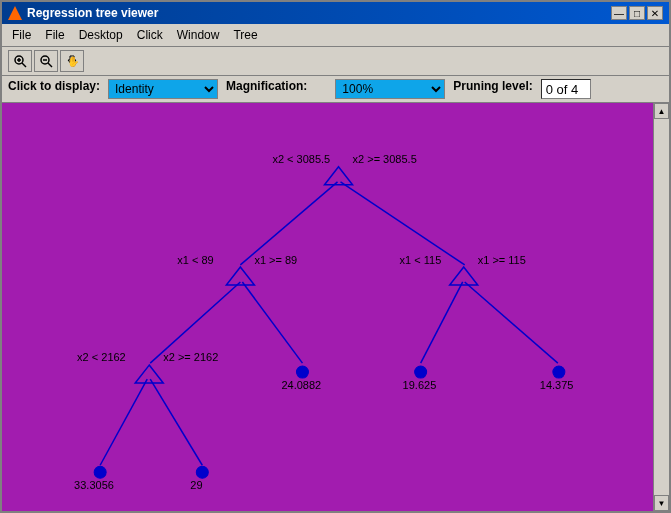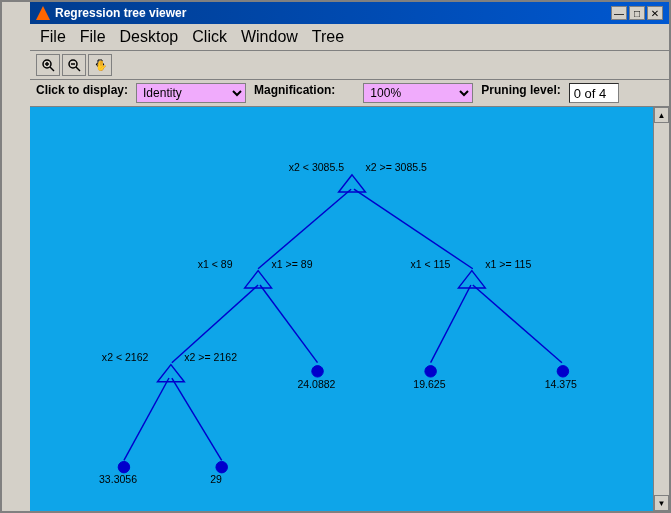--- a/index.html
+++ b/index.html
@@ -5,21 +5,20 @@
     * { box-sizing: border-box; margin: 0; padding: 0; }
     body { font-family: Arial, sans-serif; font-size: 12px; background: #d4d0c8; }
     
     .window {
       width: 671px;
       height: 513px;
       border: 2px solid #808080;
       background: #d4d0c8;
       display: flex;
       flex-direction: column;
-      padding-left: 28px;
     }
     
     .title-bar {
       background: linear-gradient(to right, #003c8f, #0058d1);
       color: white;
       padding: 3px 6px;
       display: flex;
       align-items: center;
       justify-content: space-between;
       height: 22px;
@@ -68,21 +67,21 @@
       display: flex;
       padding: 2px 4px;
       gap: 2px;
       flex-shrink: 0;
       border-bottom: 1px solid #808080;
     }
     
     .menu-item {
       padding: 2px 6px;
       cursor: pointer;
-      font-size: 16px;
+      font-size: 12px;
     }
     
     .toolbar {
       background: #d4d0c8;
       display: flex;
       align-items: center;
       padding: 3px 6px;
       gap: 2px;
       flex-shrink: 0;
       border-bottom: 1px solid #808080;
@@ -111,21 +110,21 @@
     }
     
     .control-label {
       font-size: 12px;
       font-weight: bold;
     }
     
     .control-select {
       height: 20px;
       border: 1px solid #808080;
-      background: #f0abfc;
+      background: #0ea5e9;
       font-size: 12px;
       padding: 0 2px;
     }
     
     .control-value {
       height: 20px;
       border: 1px inset #808080;
       background: white;
       font-size: 13px;
       padding: 0 4px;
@@ -135,21 +134,21 @@
     }
     
     .main-content {
       flex: 1;
       display: flex;
       overflow: hidden;
     }
     
     .canvas-area {
       flex: 1;
-      background: #0ea5e9;
+      background: #a21caf;
       position: relative;
       overflow: hidden;
     }
     
     .scrollbar-v {
       width: 16px;
       background: #d4d0c8;
       border-left: 1px solid #808080;
       display: flex;
       flex-direction: column;

